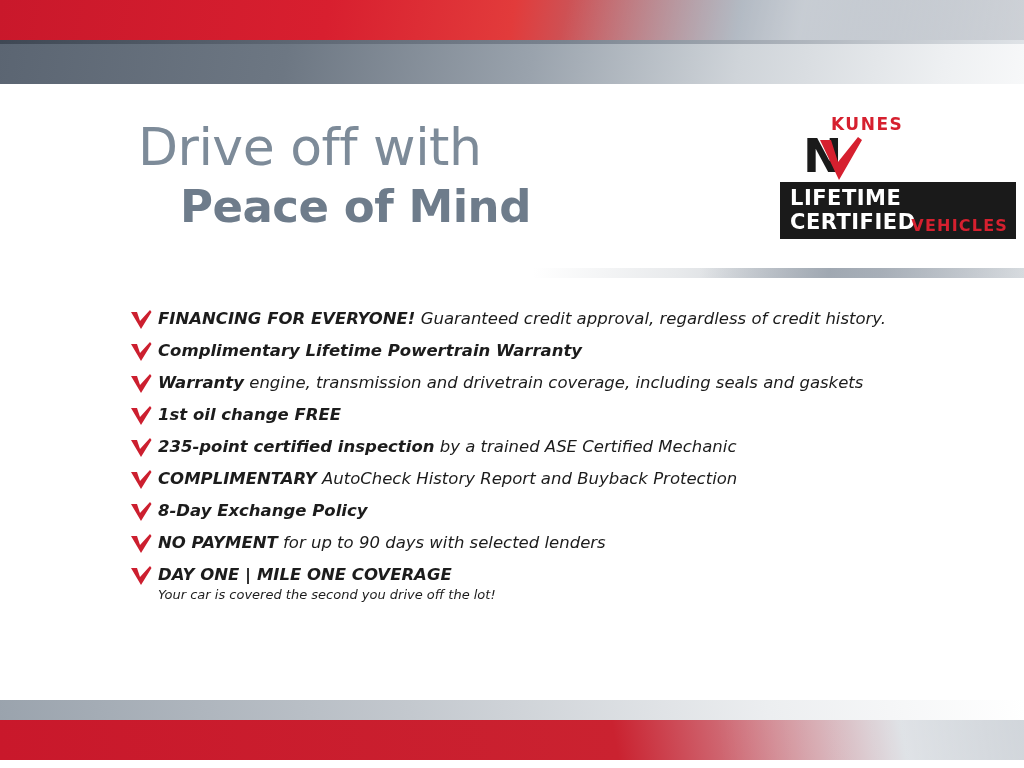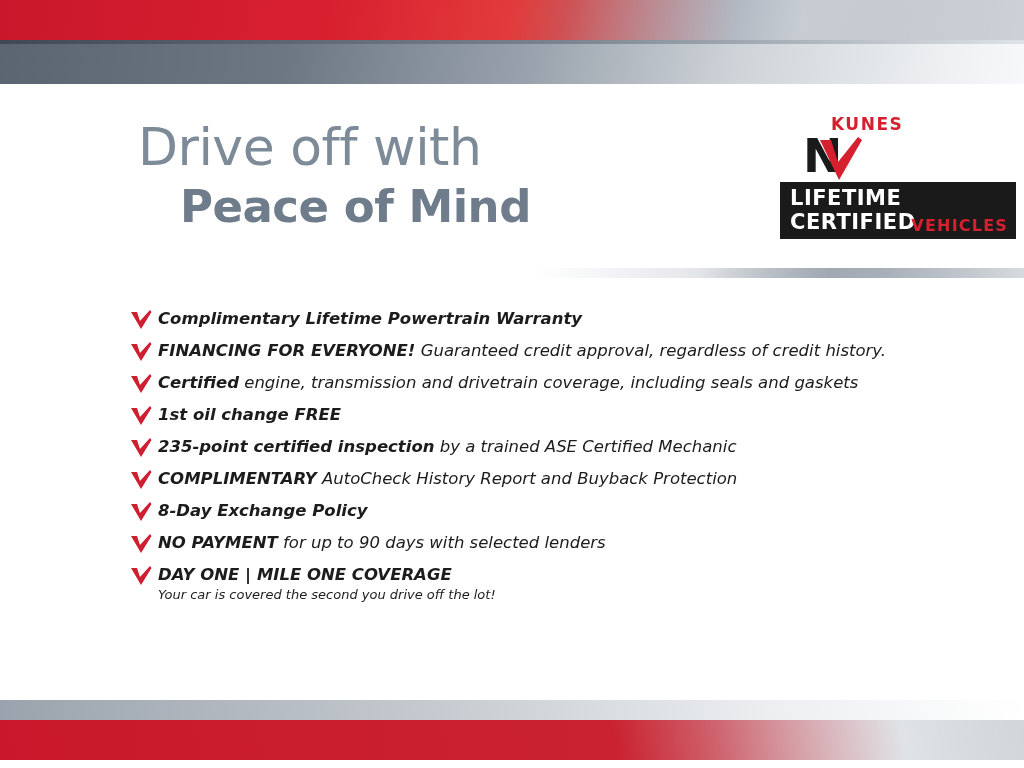--- a/index.html
+++ b/index.html
@@ -241,39 +241,39 @@
   </div>
 
   <div class="bullets">
 
     <div class="bullet">
       <span class="tick">
         <svg width="22" height="20" viewBox="0 0 22 20">
             <path d="M1 2 L7 2 L10 11 L20 0 L21.5 2 L11 19 Z" fill="#cc1f2f"></path>
           </svg>
       </span>
+      <span class="txt"><b>FINANCING FOR EVERYONE!</b><span> Guaranteed credit approval, regardless of credit history.</span></span>
+    </div>
+
+    <div class="bullet">
+      <span class="tick">
+        <svg width="22" height="20" viewBox="0 0 22 20">
+            <path d="M1 2 L7 2 L10 11 L20 0 L21.5 2 L11 19 Z" fill="#cc1f2f"></path>
+          </svg>
+      </span>
       <span class="txt"><b>Complimentary Lifetime Powertrain Warranty</b><span></span></span>
     </div>
 
     <div class="bullet">
       <span class="tick">
         <svg width="22" height="20" viewBox="0 0 22 20">
             <path d="M1 2 L7 2 L10 11 L20 0 L21.5 2 L11 19 Z" fill="#cc1f2f"></path>
           </svg>
       </span>
-      <span class="txt"><b>FINANCING FOR EVERYONE!</b><span> Guaranteed credit approval, regardless of credit history.</span></span>
-    </div>
-
-    <div class="bullet">
-      <span class="tick">
-        <svg width="22" height="20" viewBox="0 0 22 20">
-            <path d="M1 2 L7 2 L10 11 L20 0 L21.5 2 L11 19 Z" fill="#cc1f2f"></path>
-          </svg>
-      </span>
-      <span class="txt"><b>Certified</b><span> engine, transmission and drivetrain coverage, including seals and gaskets</span></span>
+      <span class="txt"><b>Warranty</b><span> engine, transmission and drivetrain coverage, including seals and gaskets</span></span>
     </div>
 
     <div class="bullet">
       <span class="tick">
         <svg width="22" height="20" viewBox="0 0 22 20">
             <path d="M1 2 L7 2 L10 11 L20 0 L21.5 2 L11 19 Z" fill="#cc1f2f"></path>
           </svg>
       </span>
       <span class="txt"><b>1st oil change FREE</b><span></span></span>
     </div>

